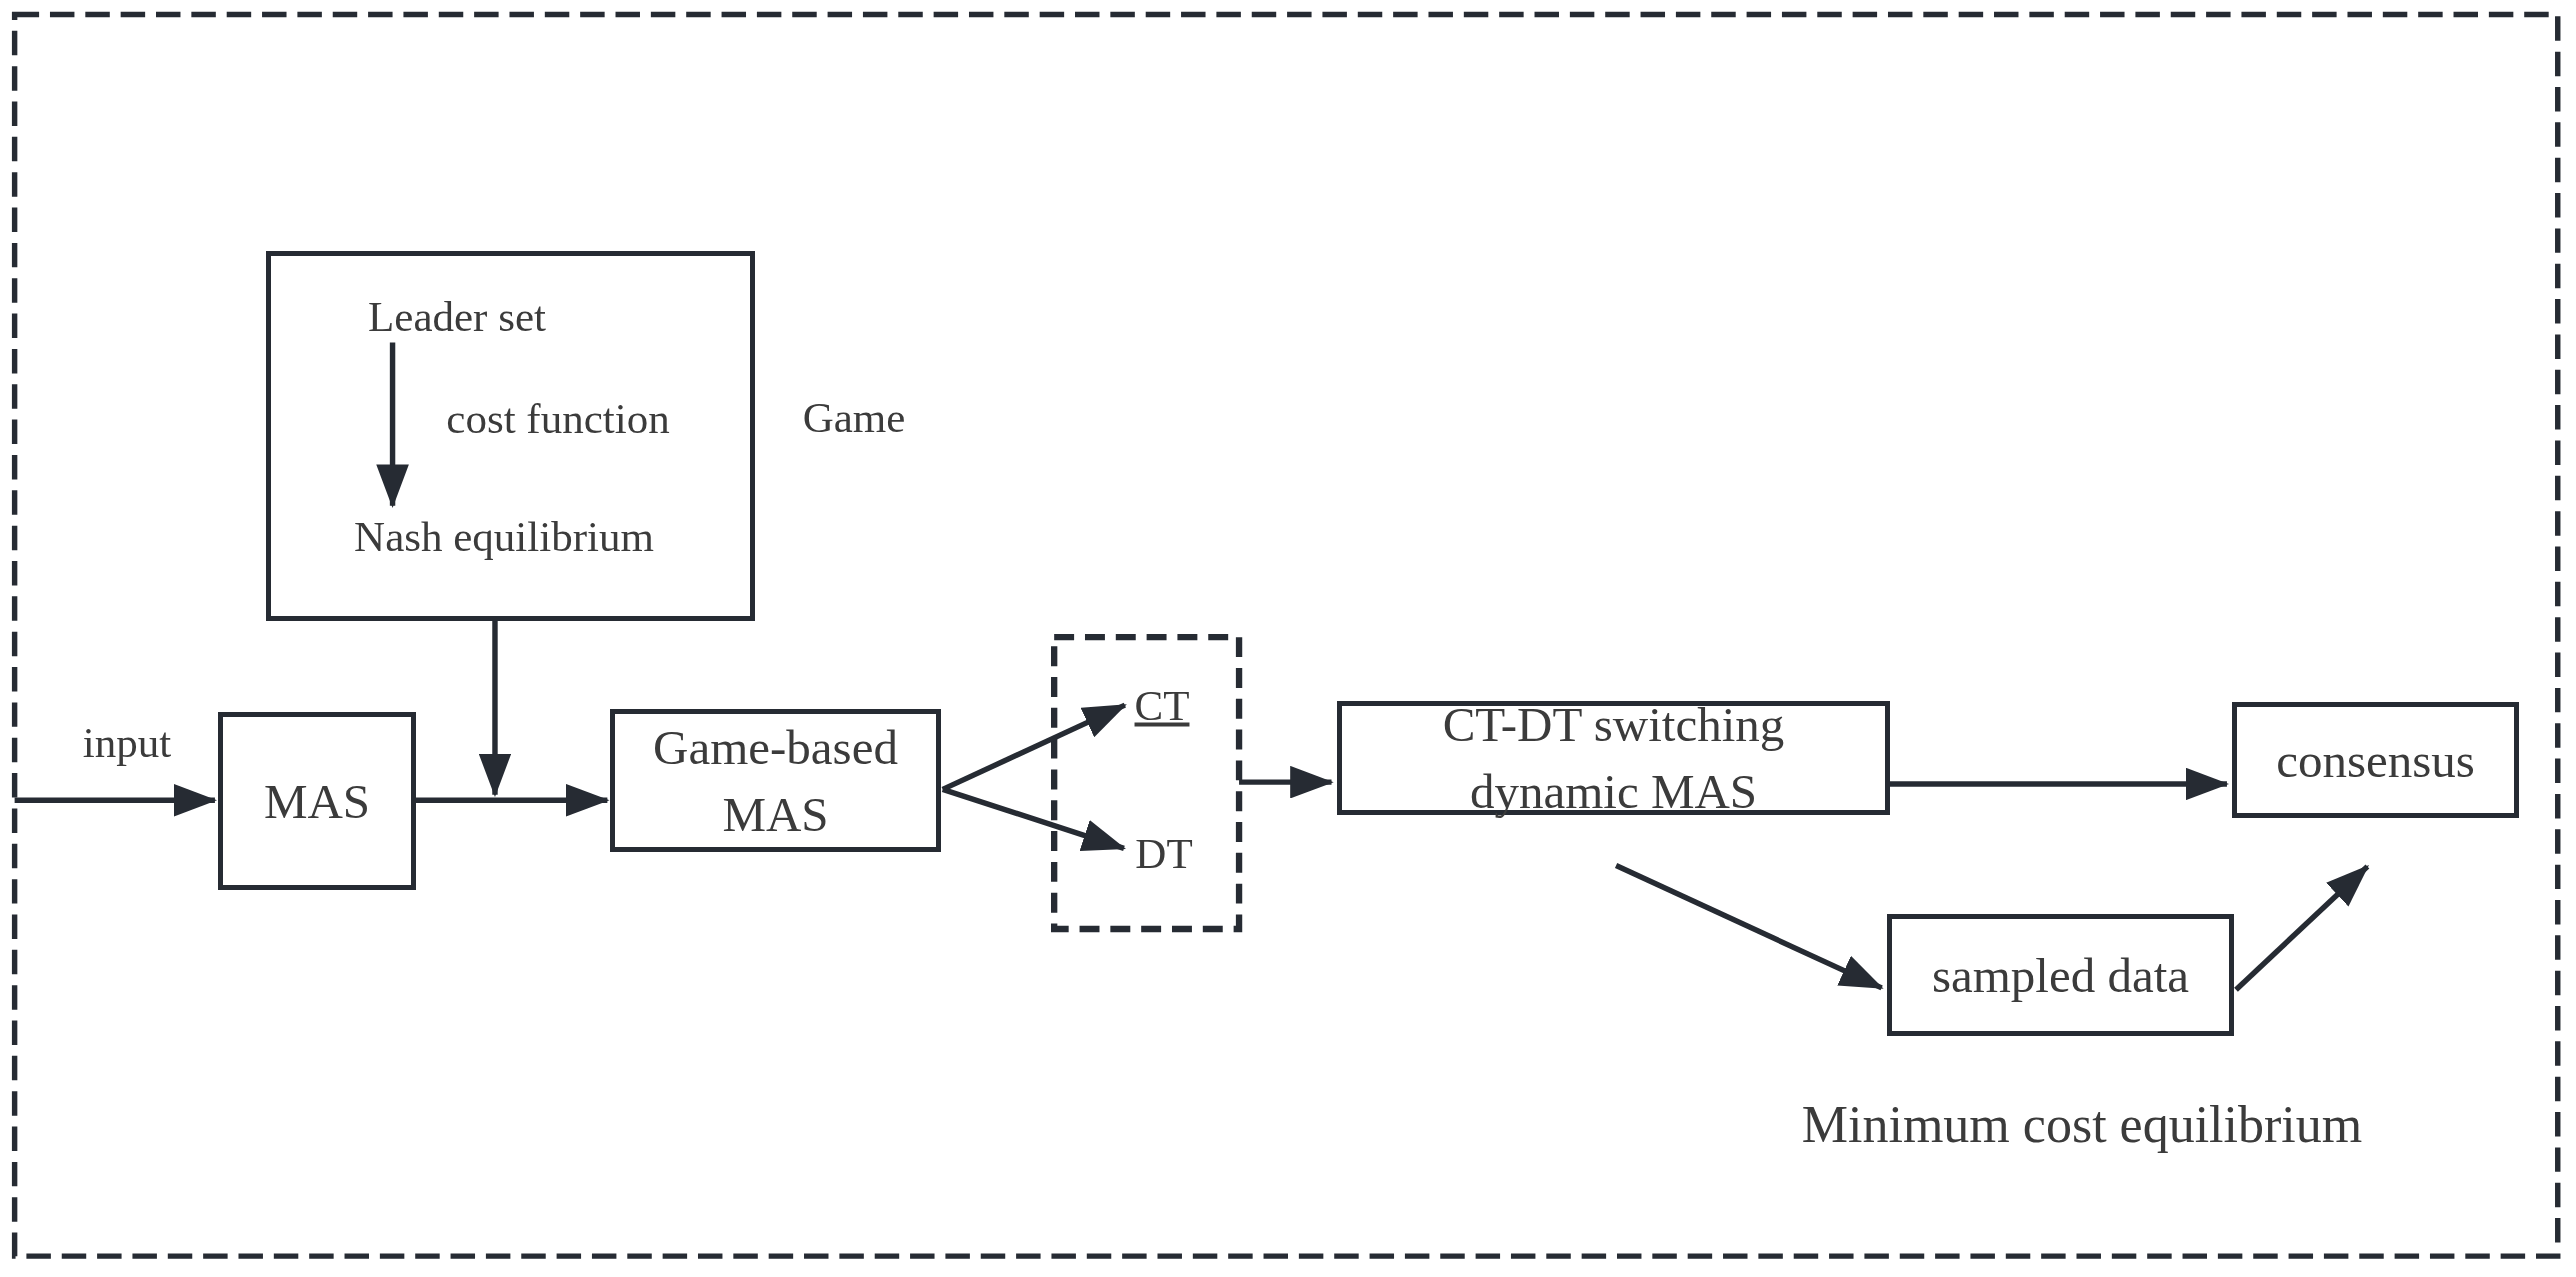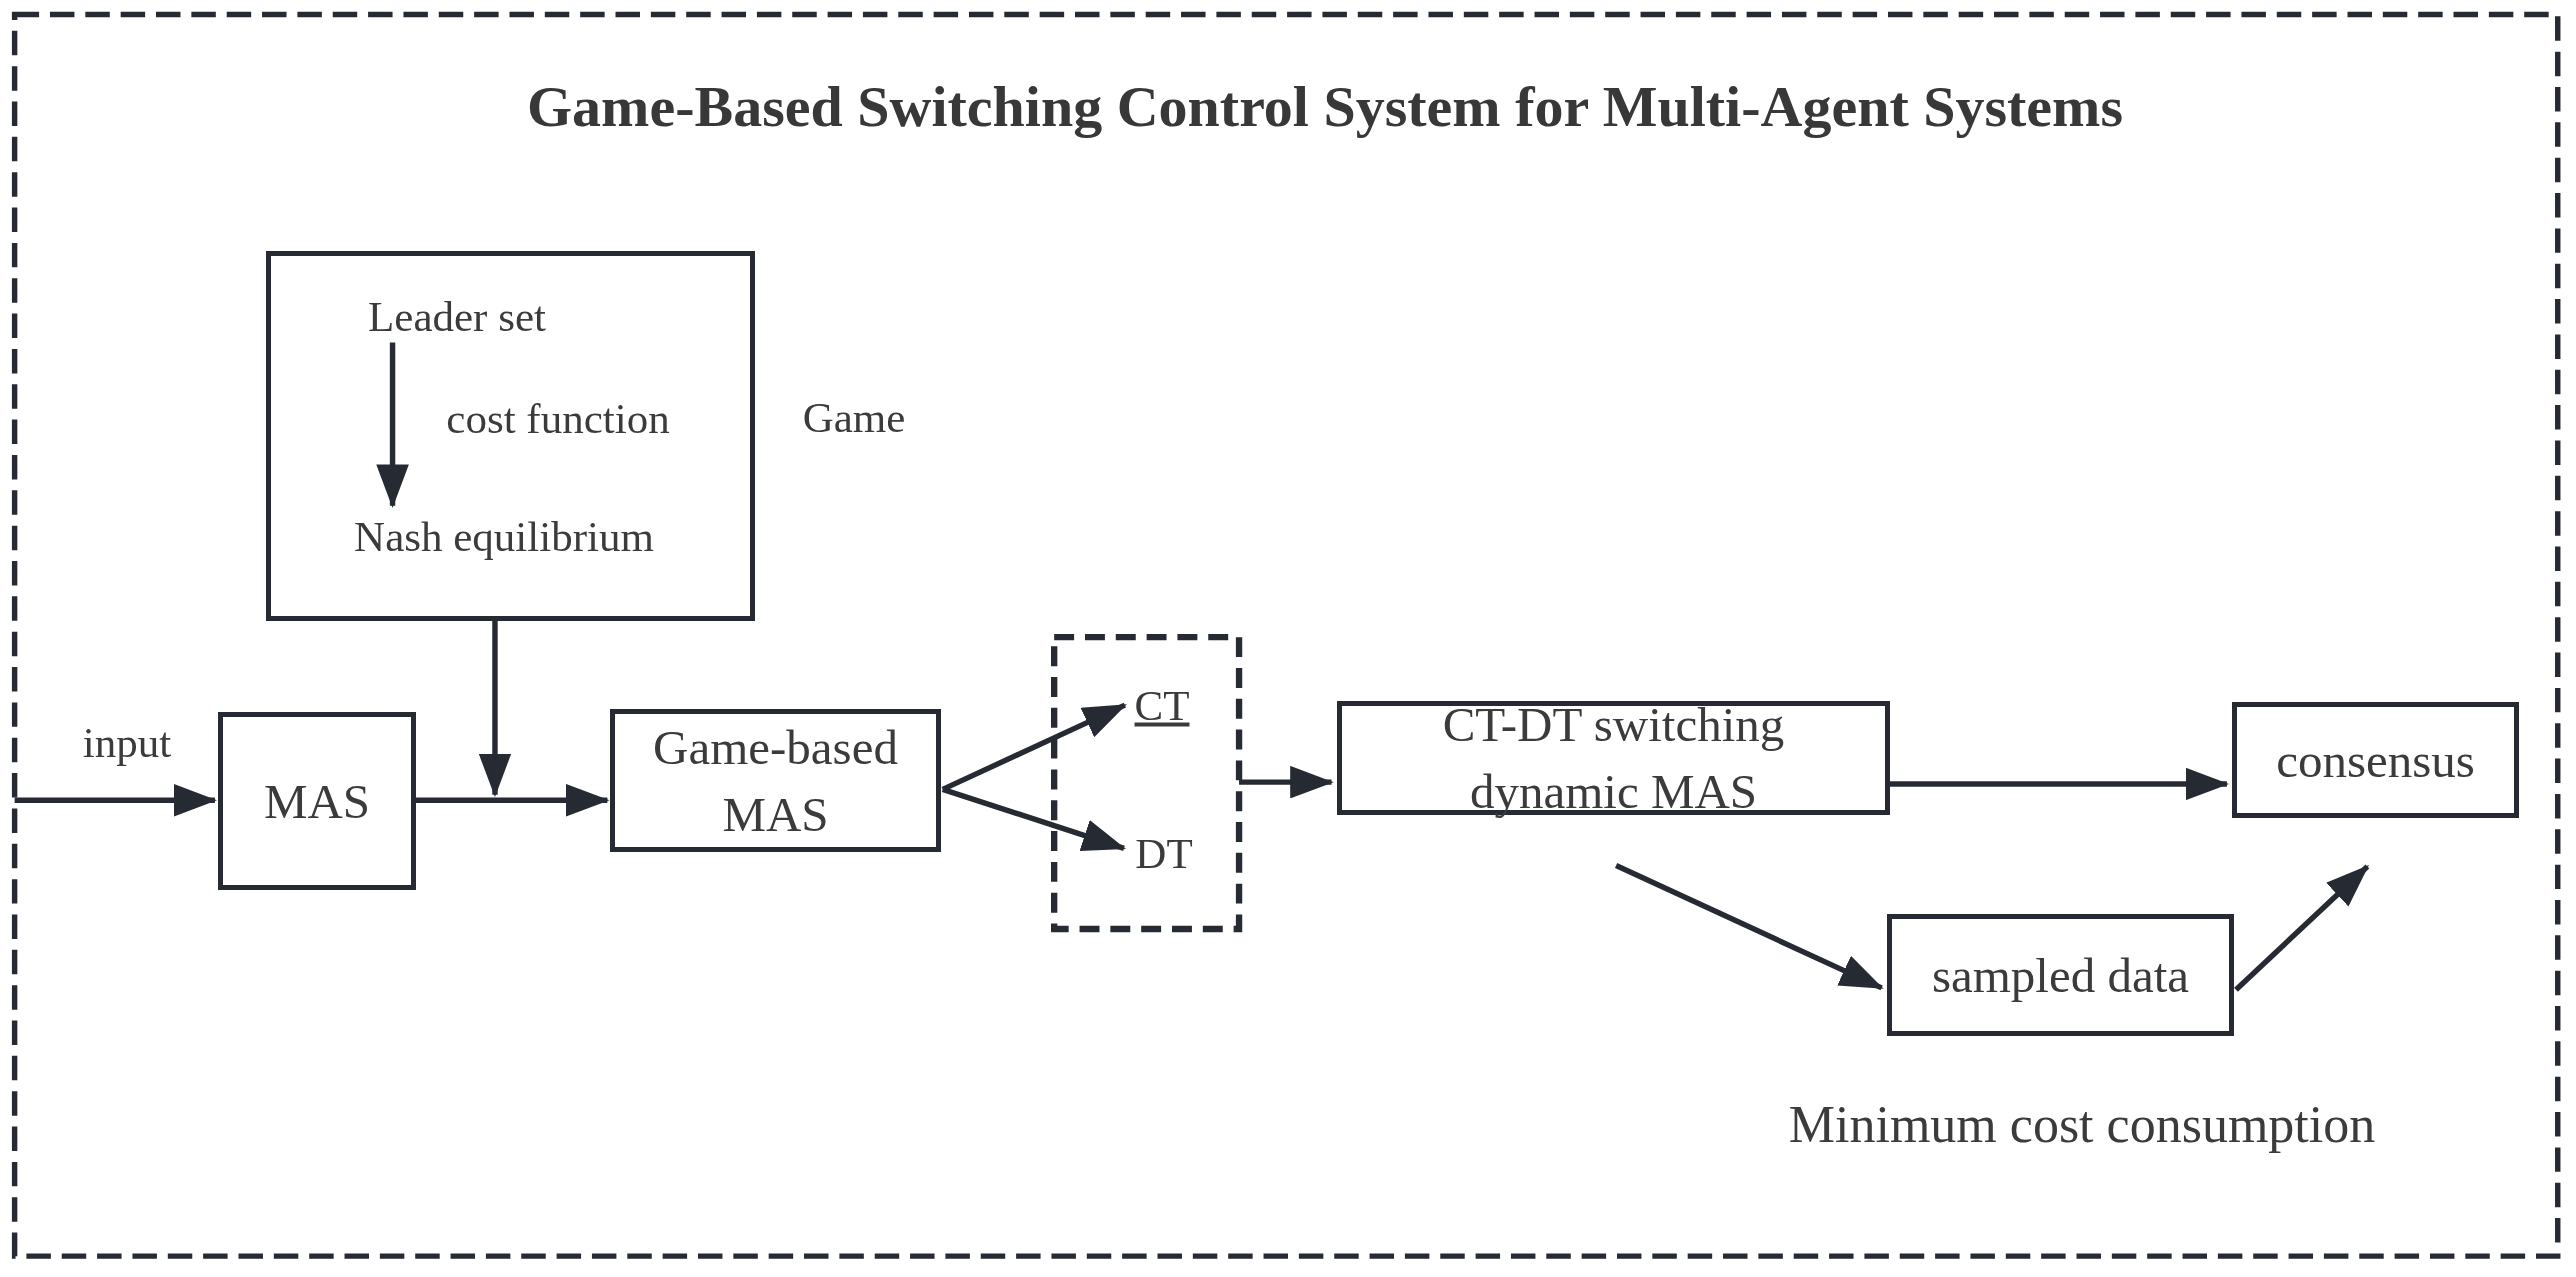--- a/index.html
+++ b/index.html
@@ -67,21 +67,20 @@
 
     <line x1="1367" y1="863" x2="1469" y2="863" stroke="#262b33" stroke-width="6" marker-end="url(#arrow)"></line>
 
     <line x1="2085" y1="865" x2="2457" y2="865" stroke="#262b33" stroke-width="6" marker-end="url(#arrow)"></line>
 
     <line x1="1783" y1="955" x2="2076" y2="1090" stroke="#262b33" stroke-width="6" marker-end="url(#arrow)"></line>
 
     <line x1="2467" y1="1092" x2="2612" y2="956" stroke="#262b33" stroke-width="6" marker-end="url(#arrow)"></line>
   </svg>
 
-  <div class="title">Game-Based Switching Control System for Multi-Agent Systems</div>
 
   <div class="frame" style="left:266px;top:251px;width:489px;height:370px;"></div>
 
   <svg style="position:absolute;left:0;top:0;width:2576px;height:1277px;pointer-events:none;" viewBox="0 0 2842 1409" xmlns="http://www.w3.org/2000/svg">
     <line x1="433" y1="378" x2="433" y2="558" stroke="#262b33" stroke-width="6" marker-end="url(#arrow)"></line>
   </svg>
 
   <div class="flabel" style="left:457px;top:316px;">Leader set</div>
   <div class="flabel" style="left:558px;top:418px;">cost function</div>
   <div class="flabel" style="left:504px;top:536px;">Nash equilibrium</div>
@@ -107,16 +106,16 @@
   </div>
 
   <div class="node" style="left:2232px;top:702px;width:287px;height:116px;">
     <div>consensus</div>
   </div>
 
   <div class="node" style="left:1887px;top:914px;width:347px;height:122px;">
     <div>sampled data</div>
   </div>
 
-  <div class="flabel mincost" style="left:2082px;top:1124px;">Minimum cost consumption</div>
+  <div class="flabel mincost" style="left:2082px;top:1124px;">Minimum cost equilibrium</div>
 
 </div>
 
 
 </body></html>

